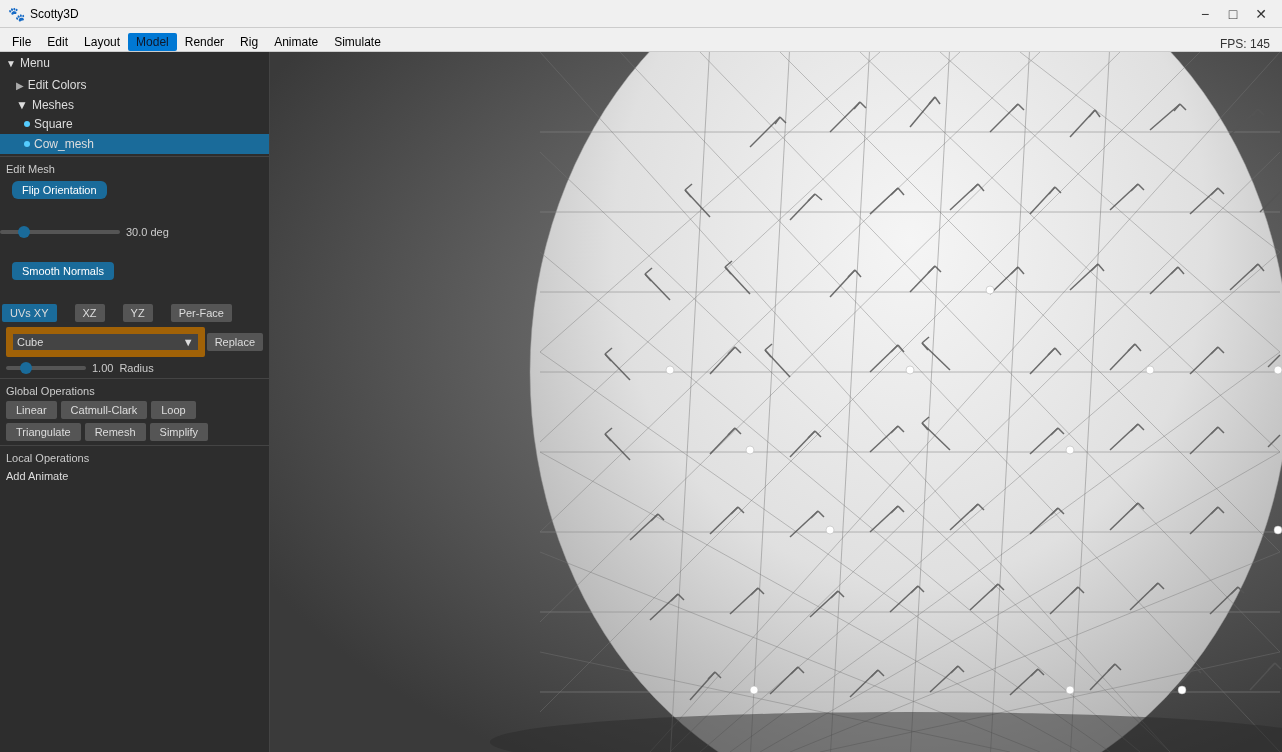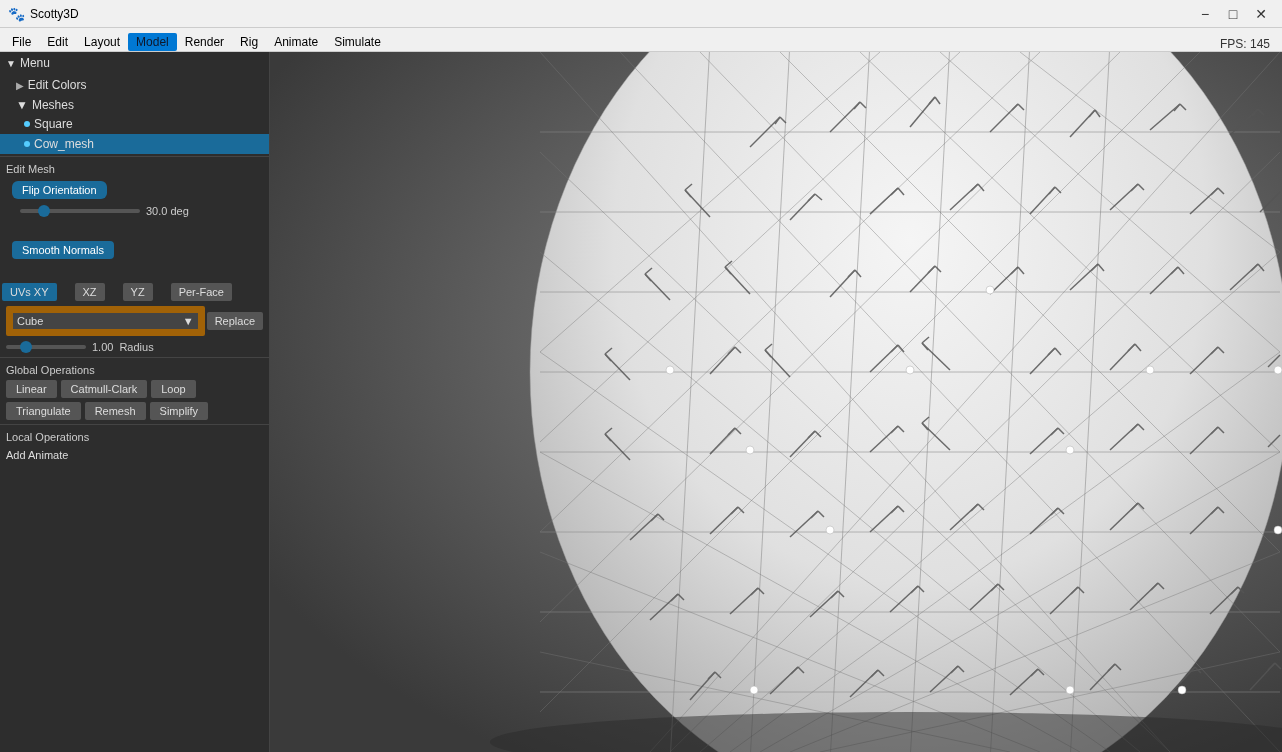--- a/index.html
+++ b/index.html
@@ -69,21 +69,22 @@
     
     .flip-btn {
       background: #1a6b9a; color: white; border: none; border-radius: 6px;
       padding: 3px 10px; cursor: pointer; font-size: 11px; margin: 2px 6px;
       display: inline-block;
     }
 
     
     .slider-row {
       display: flex; align-items: center; gap: 6px;
-      padding: 2px 20px;
+      padding: 2px 0;
+      margin-top: 21px;
     }
     .slider-row input[type=range] {
       -webkit-appearance: none; width: 120px; height: 4px;
       background: #555; border-radius: 2px; outline: none;
     }
     .slider-row input[type=range]::-webkit-slider-thumb {
       -webkit-appearance: none; width: 12px; height: 12px;
       background: #1a6b9a; border-radius: 50%; cursor: pointer;
     }
     .slider-val { color: #ccc; font-size: 11px; }

